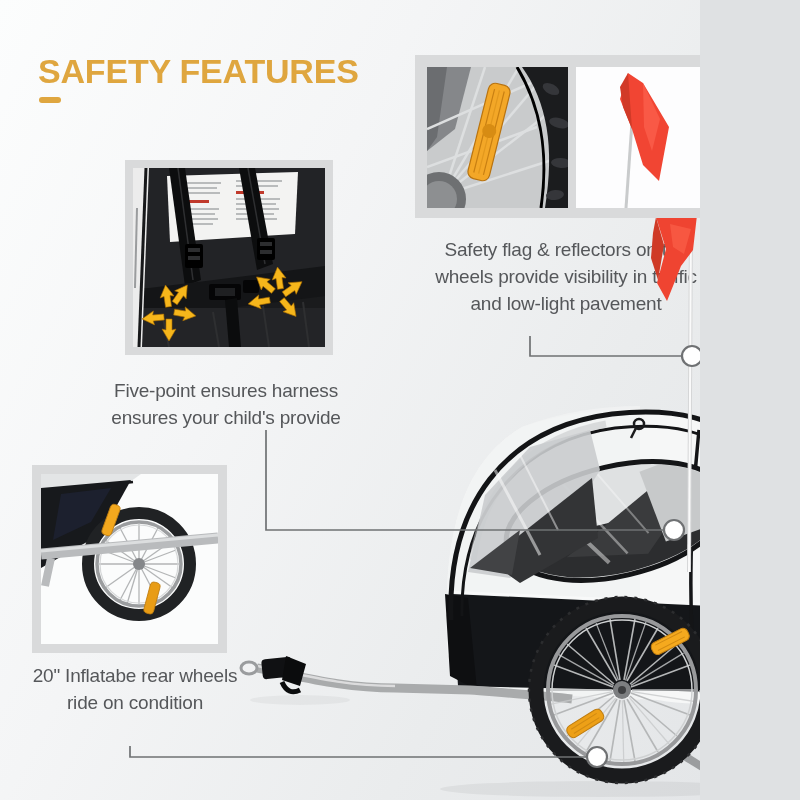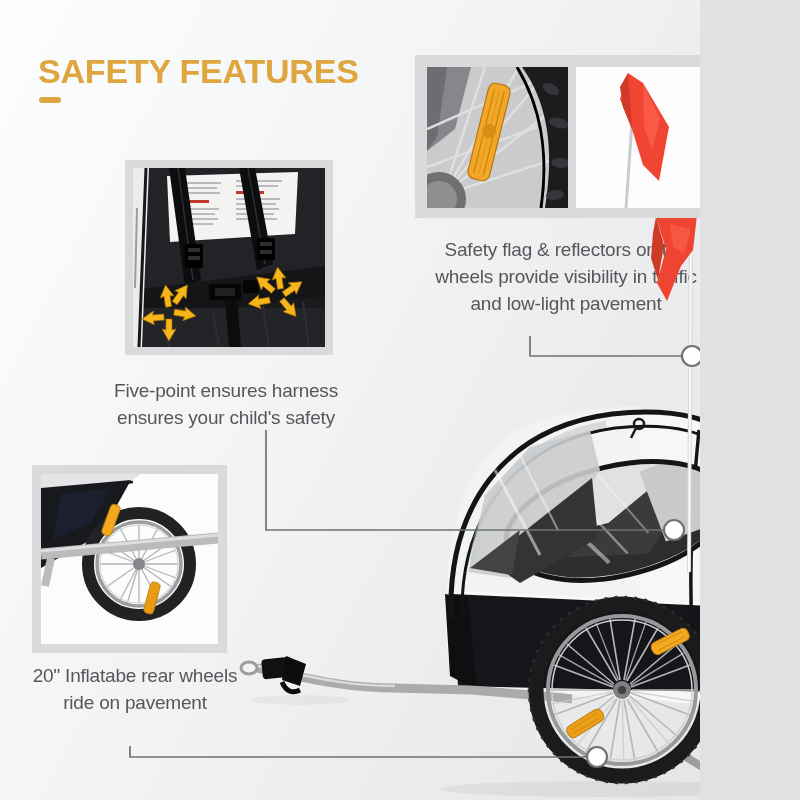--- a/index.html
+++ b/index.html
@@ -44,25 +44,25 @@
   <div class="page-title">SAFETY FEATURES</div>
   <div class="title-dash"></div>
 
   <div class="caption" id="caption-flag">
     <div>Safety flag &amp; reflectors on the</div>
     <div>wheels provide visibility in traffic</div>
     <div>and low-light pavement</div>
   </div>
   <div class="caption" id="caption-harness">
     <div>Five-point ensures harness</div>
-    <div>ensures your child's safety</div>
+    <div>ensures your child's provide</div>
   </div>
   <div class="caption" id="caption-wheels">
     <div>20" Inflatabe rear wheels</div>
-    <div>ride on pavement</div>
+    <div>ride on condition</div>
   </div>
 
   <svg class="product-layer" width="800" height="800" viewBox="0 0 800 800">
 
     <ellipse cx="600" cy="789" rx="160" ry="8" fill="rgba(0,0,0,0.05)"></ellipse>
     <ellipse cx="300" cy="700" rx="50" ry="5" fill="rgba(0,0,0,0.04)"></ellipse>
 
     <g>
       <path d="M727,515 C731,468 741,436 756,405" stroke="#9fa1a3" stroke-width="7" fill="none"></path>
       <path d="M751,525 C757,478 766,446 782,416" stroke="#8e9092" stroke-width="7" fill="none"></path>

